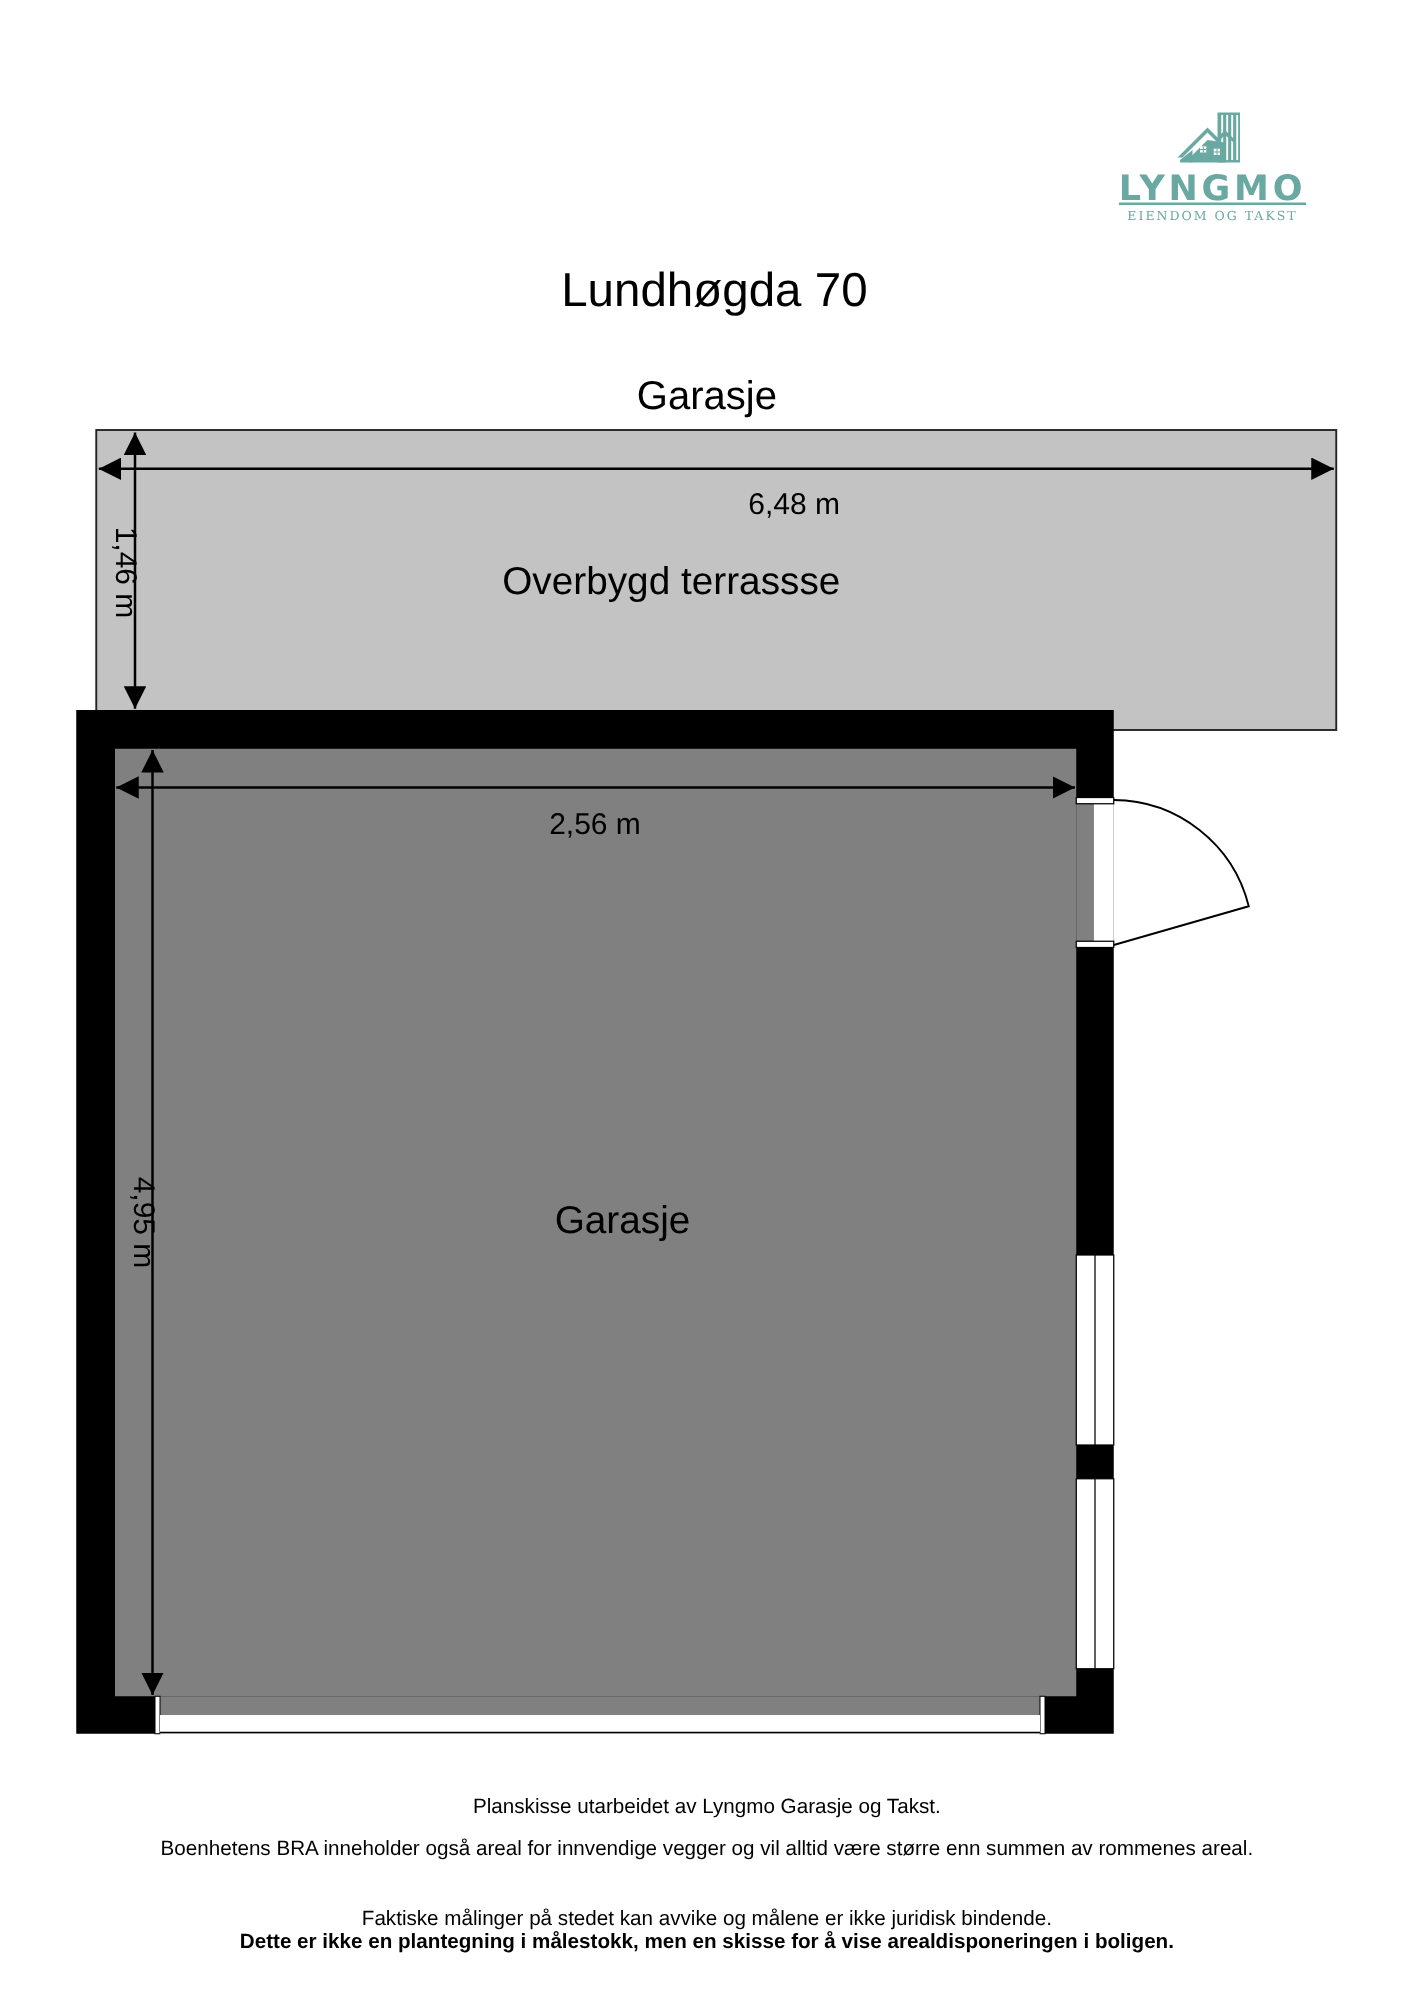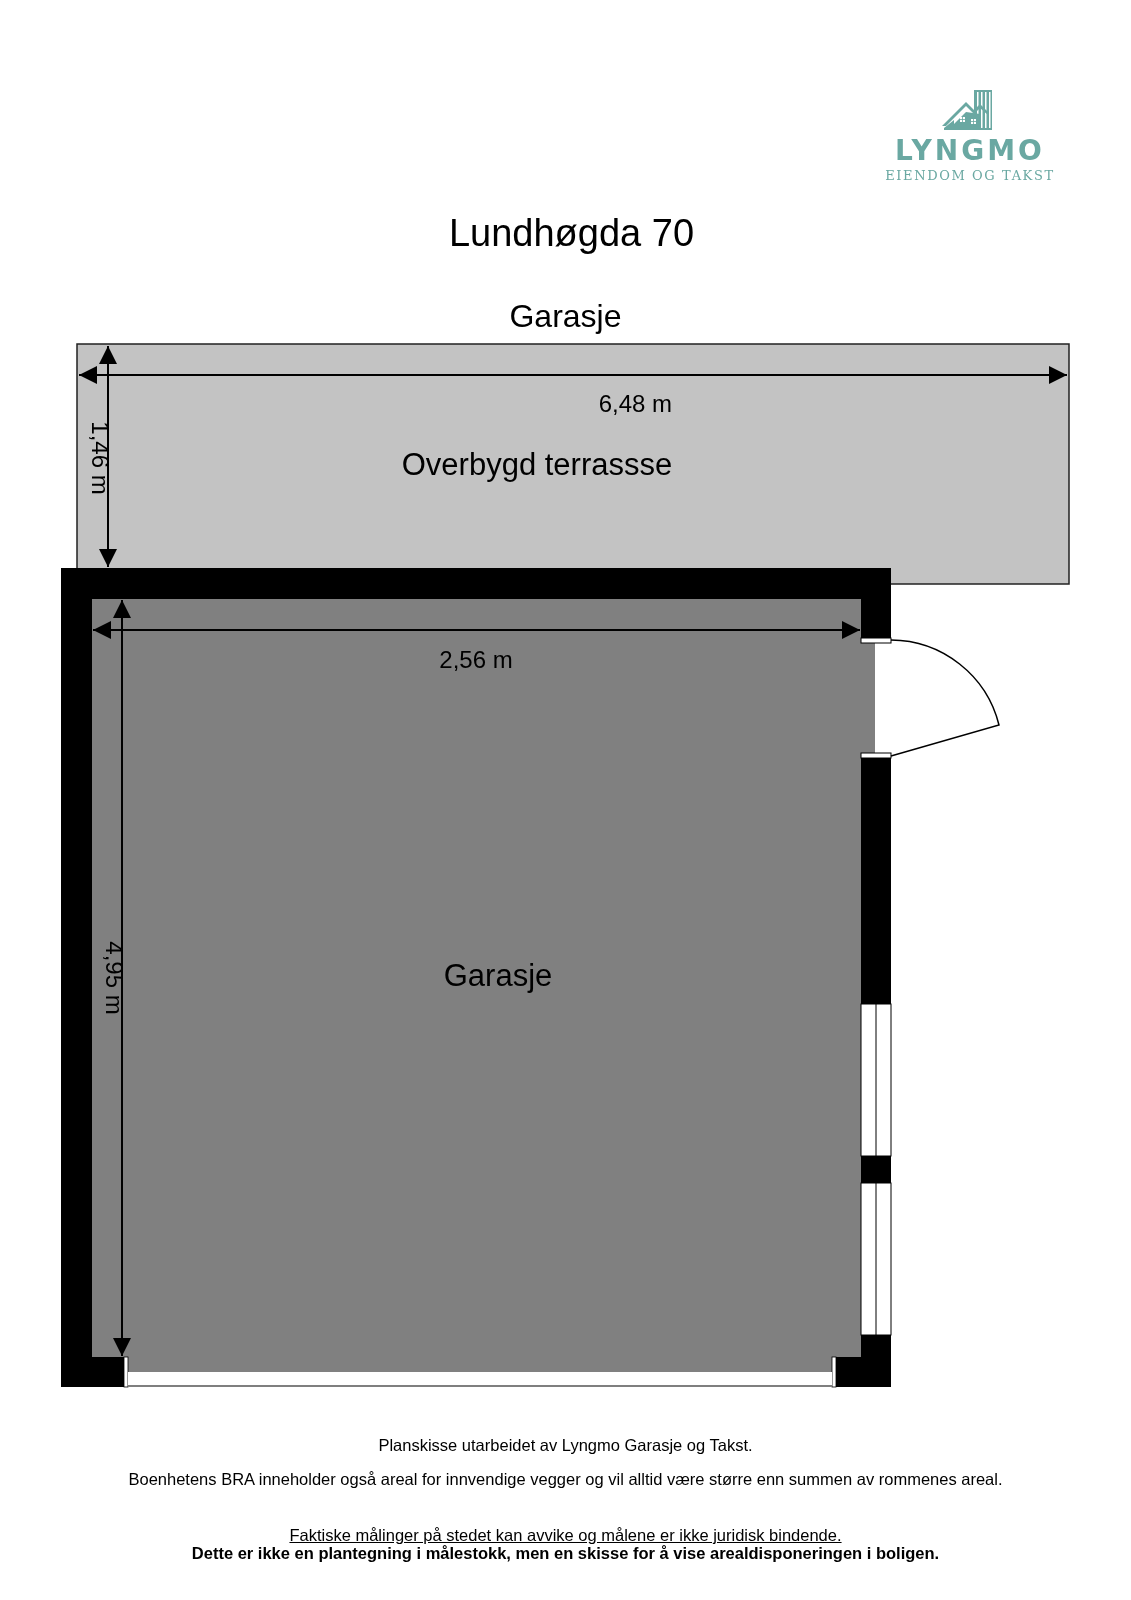--- a/index.html
+++ b/index.html
@@ -3,23 +3,23 @@
 <meta charset="utf-8">
 <style>
   html, body { margin: 0; padding: 0; background: #ffffff; }
   body { width: 1131px; height: 1600px; position: relative; overflow: hidden;
          font-family: "Liberation Sans", sans-serif; color: #000; }
   .abs { position: absolute; }
   .center-text { text-align: center; white-space: nowrap; }
   #logo { position: absolute; left: 880px; top: 84px; width: 180px; height: 100px; }
   .logo-word { position: absolute; left: 0; top: 50px; width: 180px; text-align: center;
                font-family: "DejaVu Sans", sans-serif; font-weight: bold; font-size: 28px;
-               letter-spacing: 3px; color: #6aa8a2; }
+               letter-spacing: 3px; color: #6aa8a2; text-decoration: underline; }
   .logo-sub { position: absolute; left: 0; top: 84px; width: 180px; text-align: center;
-              font-family: "DejaVu Serif", serif; font-size: 13px; letter-spacing: 1.6px; color: #6aa8a2; }
+              font-family: "DejaVu Serif", serif; font-size: 10px; letter-spacing: 1.6px; color: #6aa8a2; }
   .logo-icon { position: absolute; left: 60px; top: 4px; }
   #title { left: 0; top: 212px; width: 1131px; font-size: 38px; }
   #subtitle { left: 0; top: 298px; width: 1131px; font-size: 32px; }
   #plan { position: absolute; left: 0; top: 0; }
   .dim { font-size: 24px; }
   .room-label { font-size: 31px; line-height: 42px; }
   .footer-line { left: 0; width: 1131px; font-size: 16.5px; }
 </style>
 </head>
 <body>
@@ -129,13 +129,13 @@
 <div class="abs room-label center-text" style="left:337px; top:444px; width:400px;">
   <div>Overbygd terrassse</div>
 </div>
 <div class="abs room-label center-text" style="left:298px; top:955px; width:400px;">
   <div>Garasje</div>
 </div>
 
 <div class="abs footer-line center-text" style="top:1436px;">Planskisse utarbeidet av Lyngmo Garasje og Takst.</div>
 <div class="abs footer-line center-text" style="top:1470px;">Boenhetens BRA inneholder også areal for innvendige vegger og vil alltid være større enn summen av rommenes areal.</div>
 <div class="abs footer-line center-text" style="top:1544px;font-weight:bold;">Dette er ikke en plantegning i målestokk, men en skisse for å vise  arealdisponeringen i boligen.</div>
-<div class="abs footer-line center-text" style="top:1526px;text-decoration:underline;">Faktiske målinger på stedet kan avvike og målene er ikke juridisk bindende.</div>
+<div class="abs footer-line center-text" style="top:1526px;">Faktiske målinger på stedet kan avvike og målene er ikke juridisk bindende.</div>
 
 </body></html>

